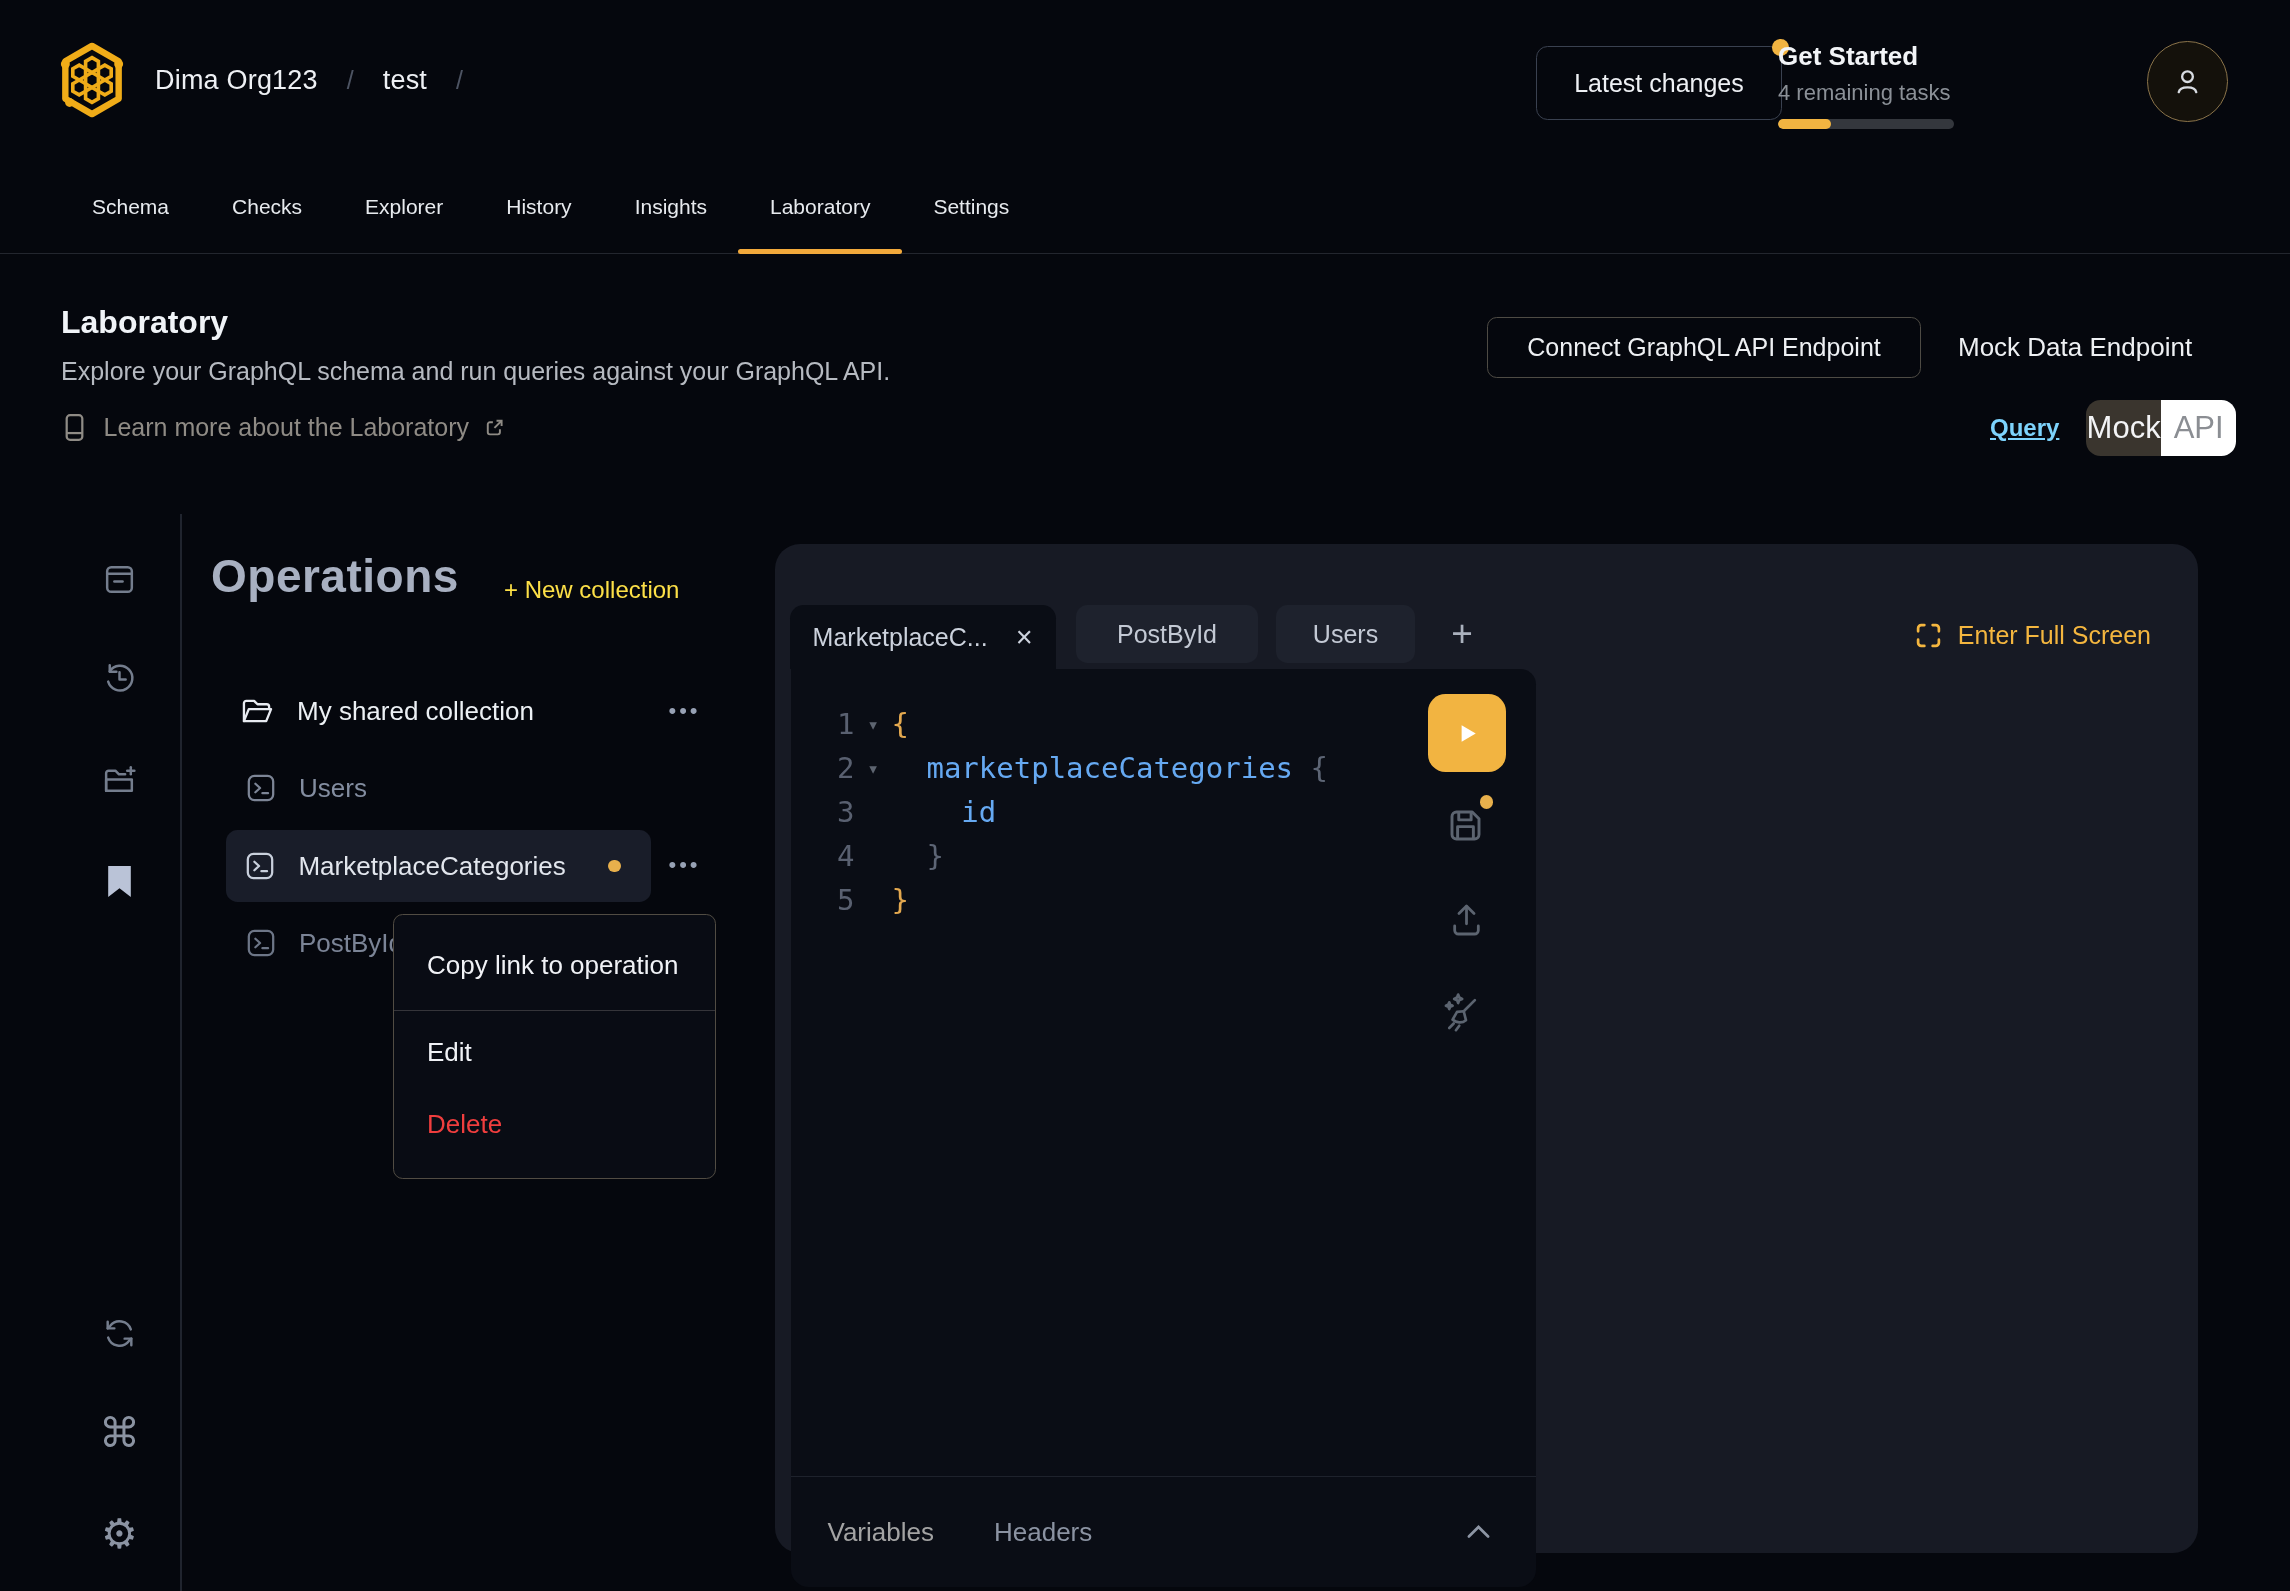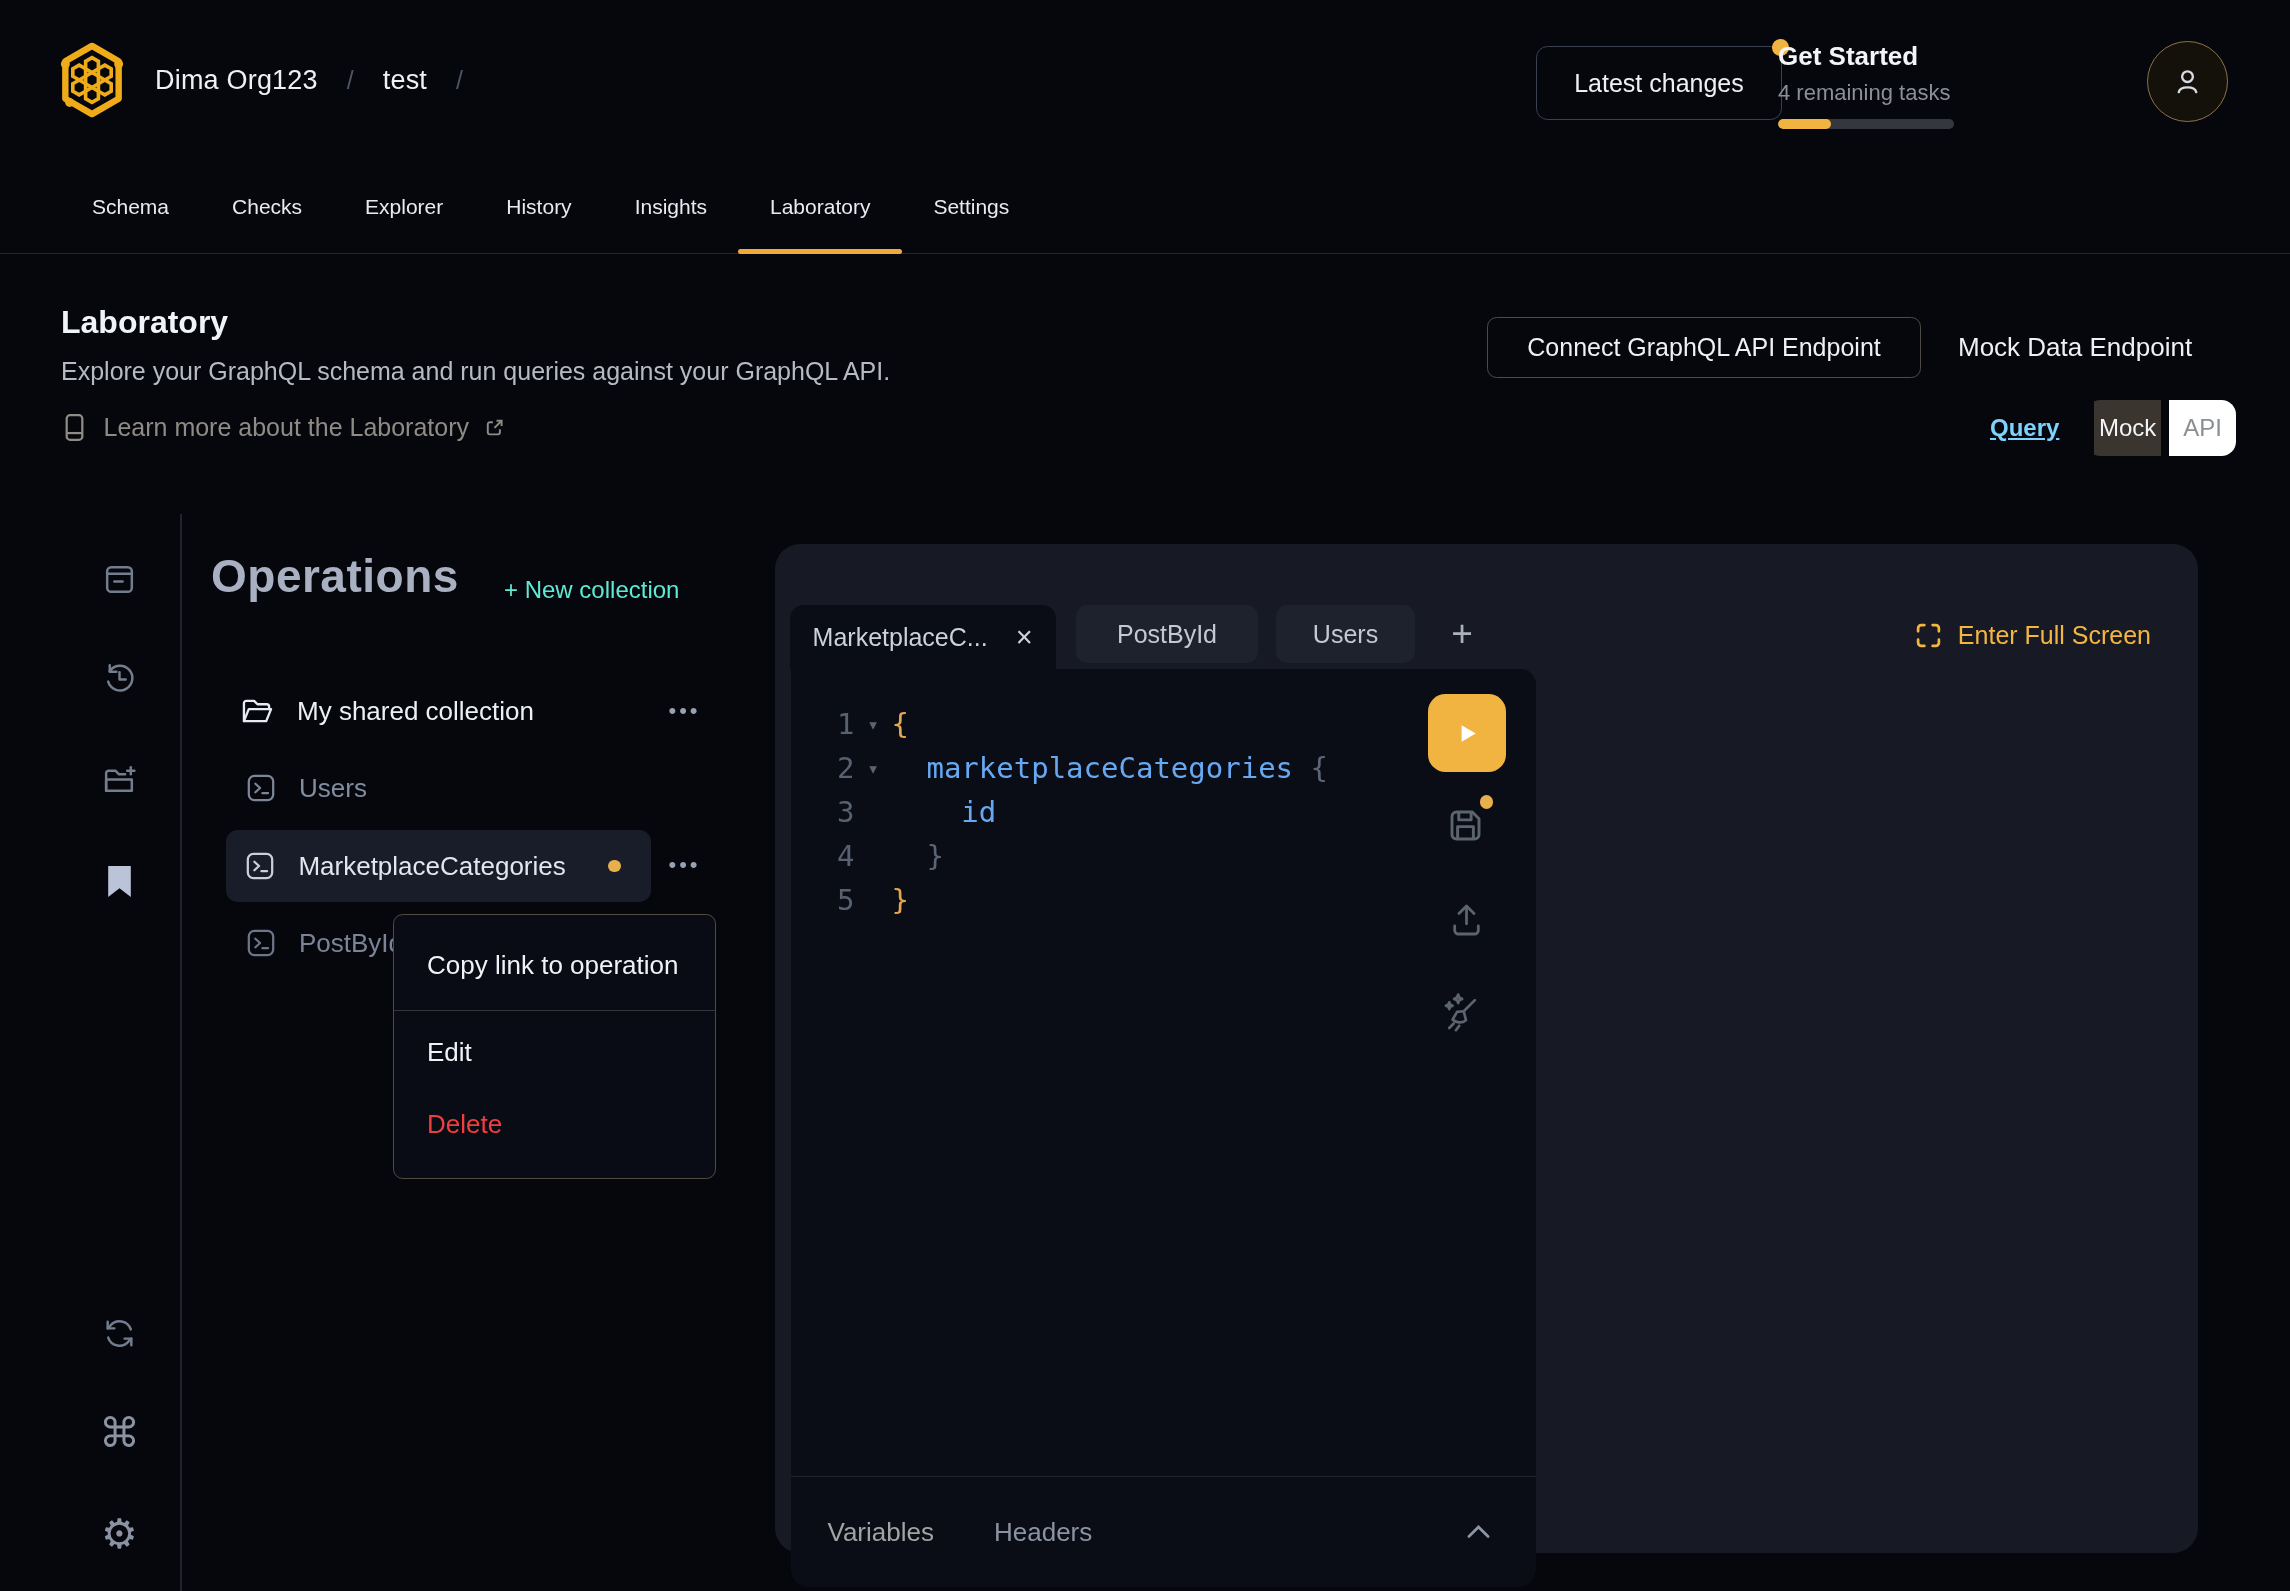--- a/index.html
+++ b/index.html
@@ -40,33 +40,33 @@
   
   .lab-title { left:61px; top:304px; font-size:32px; font-weight:bold; color:#f0f3f7; }
   .lab-desc { left:61px; top:357px; font-size:25px; color:#b6bac1; }
   .learn { left:61px; top:413px; display:flex; align-items:center; gap:15.5px; color:#8f8b85; font-size:25px; cursor:pointer; }
   .connect-btn { left:1487px; top:317px; width:434px; height:61px; border:1.5px solid #4e4b44; border-radius:9.7px;
     background:transparent; display:flex; align-items:center; justify-content:center; font-size:25px; color:#eef0f3; cursor:pointer; }
   .mock-endpoint { left:1958px; top:317px; height:61px; display:flex; align-items:center; font-size:26px; color:#eef0f3; cursor:pointer; }
   .query-row { left:1990px; top:400px; display:flex; align-items:center; gap:27px; }
   .query-label { font-size:24px; font-weight:bold; color:#7dd3fc;text-decoration:underline; }
   .mode-toggle { width:150px; height:56px; border-radius:14.6px; overflow:hidden; display:flex; cursor:pointer; }
-  .mode-seg { display:flex; align-items:center; justify-content:center; font-size:24px;margin-left:8px; }
+  .mode-seg { display:flex; align-items:center; justify-content:center; font-size:31px; }
   .mode-mock { width:75px; background:#3a352e; color:#f3f4f6; }
   .mode-api { width:76px; background:#ffffff; color:#8b8e93; }
 
   
   .rail-divider { left:180px; top:514px; bottom:0; width:1.5px; background:#20242e; }
   .rail-btn { width:43px; height:43px; left:98px; display:flex; align-items:center; justify-content:center;
     color:#747d8d; cursor:pointer; }
   .rail-glyph { font-size:41px; line-height:1; color:#8b93a2; }
 
   
   .ops-title { left:211px; top:549px; font-size:46px; font-weight:bold; color:#a8b0c1; letter-spacing:0.5px; }
-  .new-col { left:504px; top:576px; font-size:24px; color:#5eead4; cursor:pointer; }
+  .new-col { left:504px; top:576px; font-size:24px; color:#fde047; cursor:pointer; }
   .tree-row { height:50px; display:flex; align-items:center; gap:23px; cursor:pointer; }
   .tree-label { font-size:26px; }
   .dots { width:43px; height:50px; display:flex; align-items:center; justify-content:center;
     color:#97a1b4; font-size:22px; letter-spacing:2.9px; cursor:pointer; }
   .sel-row { left:226px; top:830px; width:425px; height:72px; background:#191d29; border-radius:11.6px;
     display:flex; align-items:center; padding-left:19.4px; gap:23px; cursor:pointer; }
   .unsaved-dot { width:12.6px; height:12.6px; border-radius:50%; background:#e8b04c; margin-left:19.4px; }
 
   
   .menu { left:393px; top:914px; width:323px; background:#090c14; border:1.5px solid #514c43; border-radius:9.7px;

